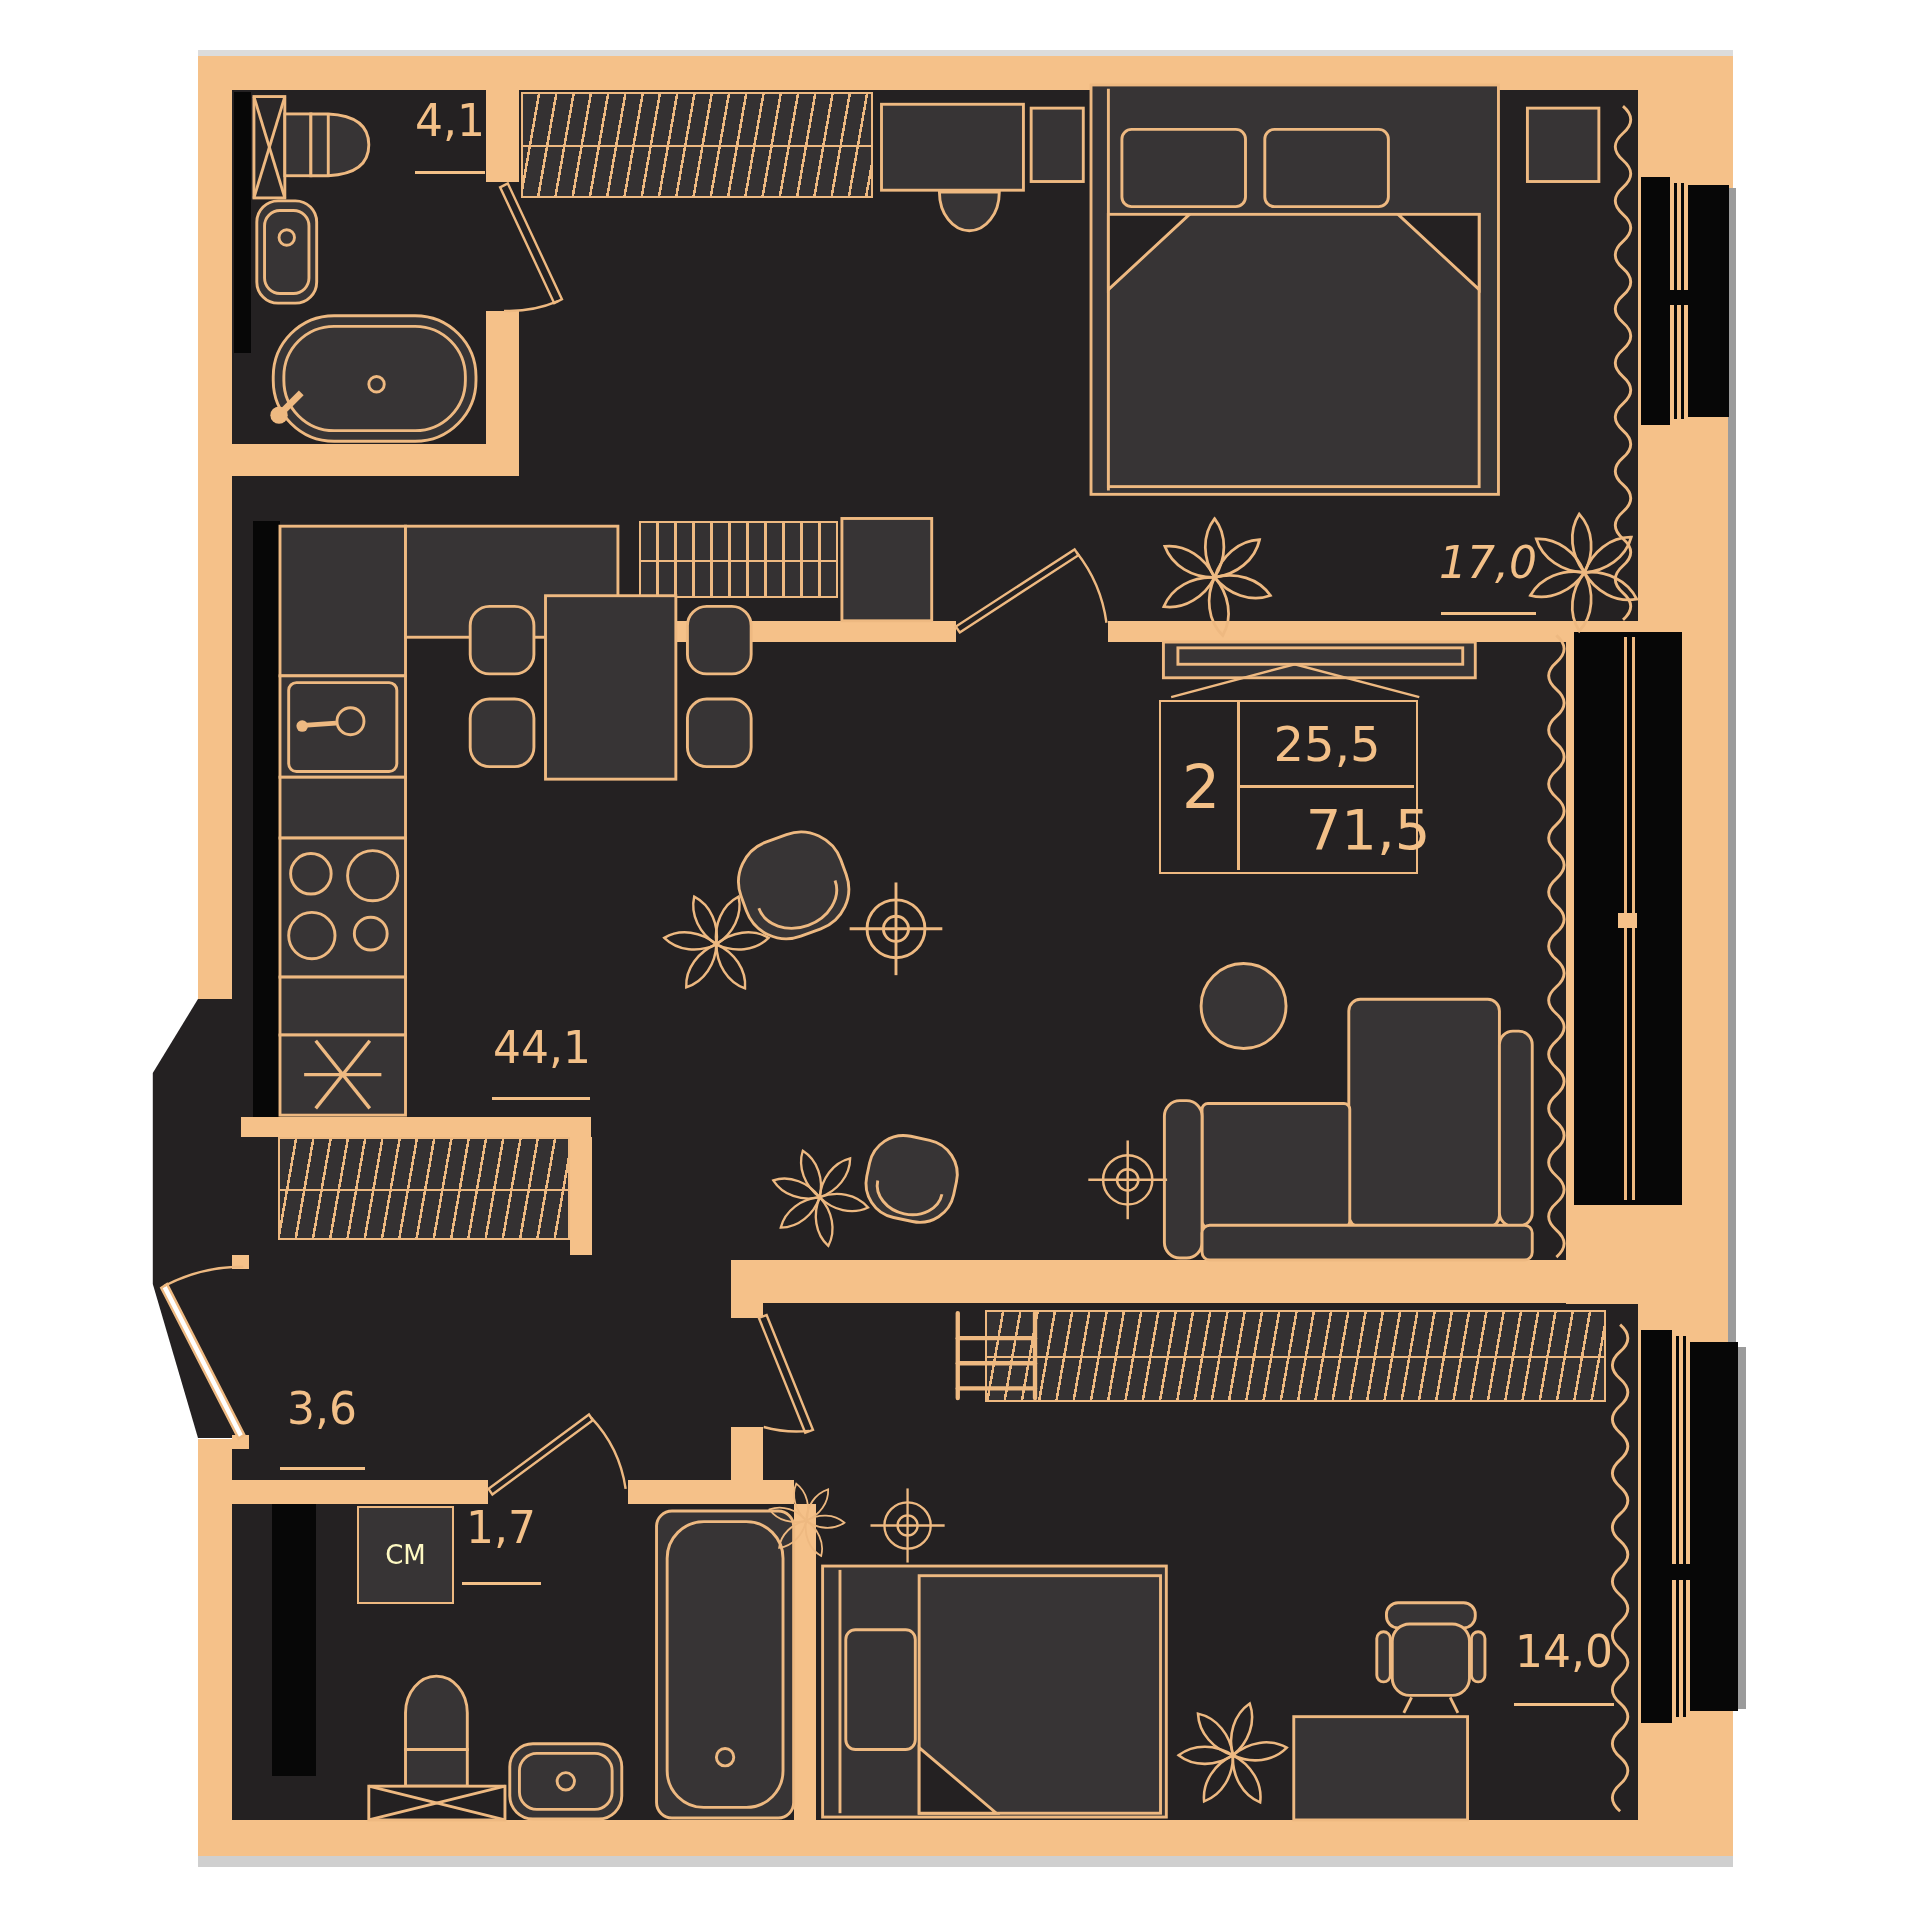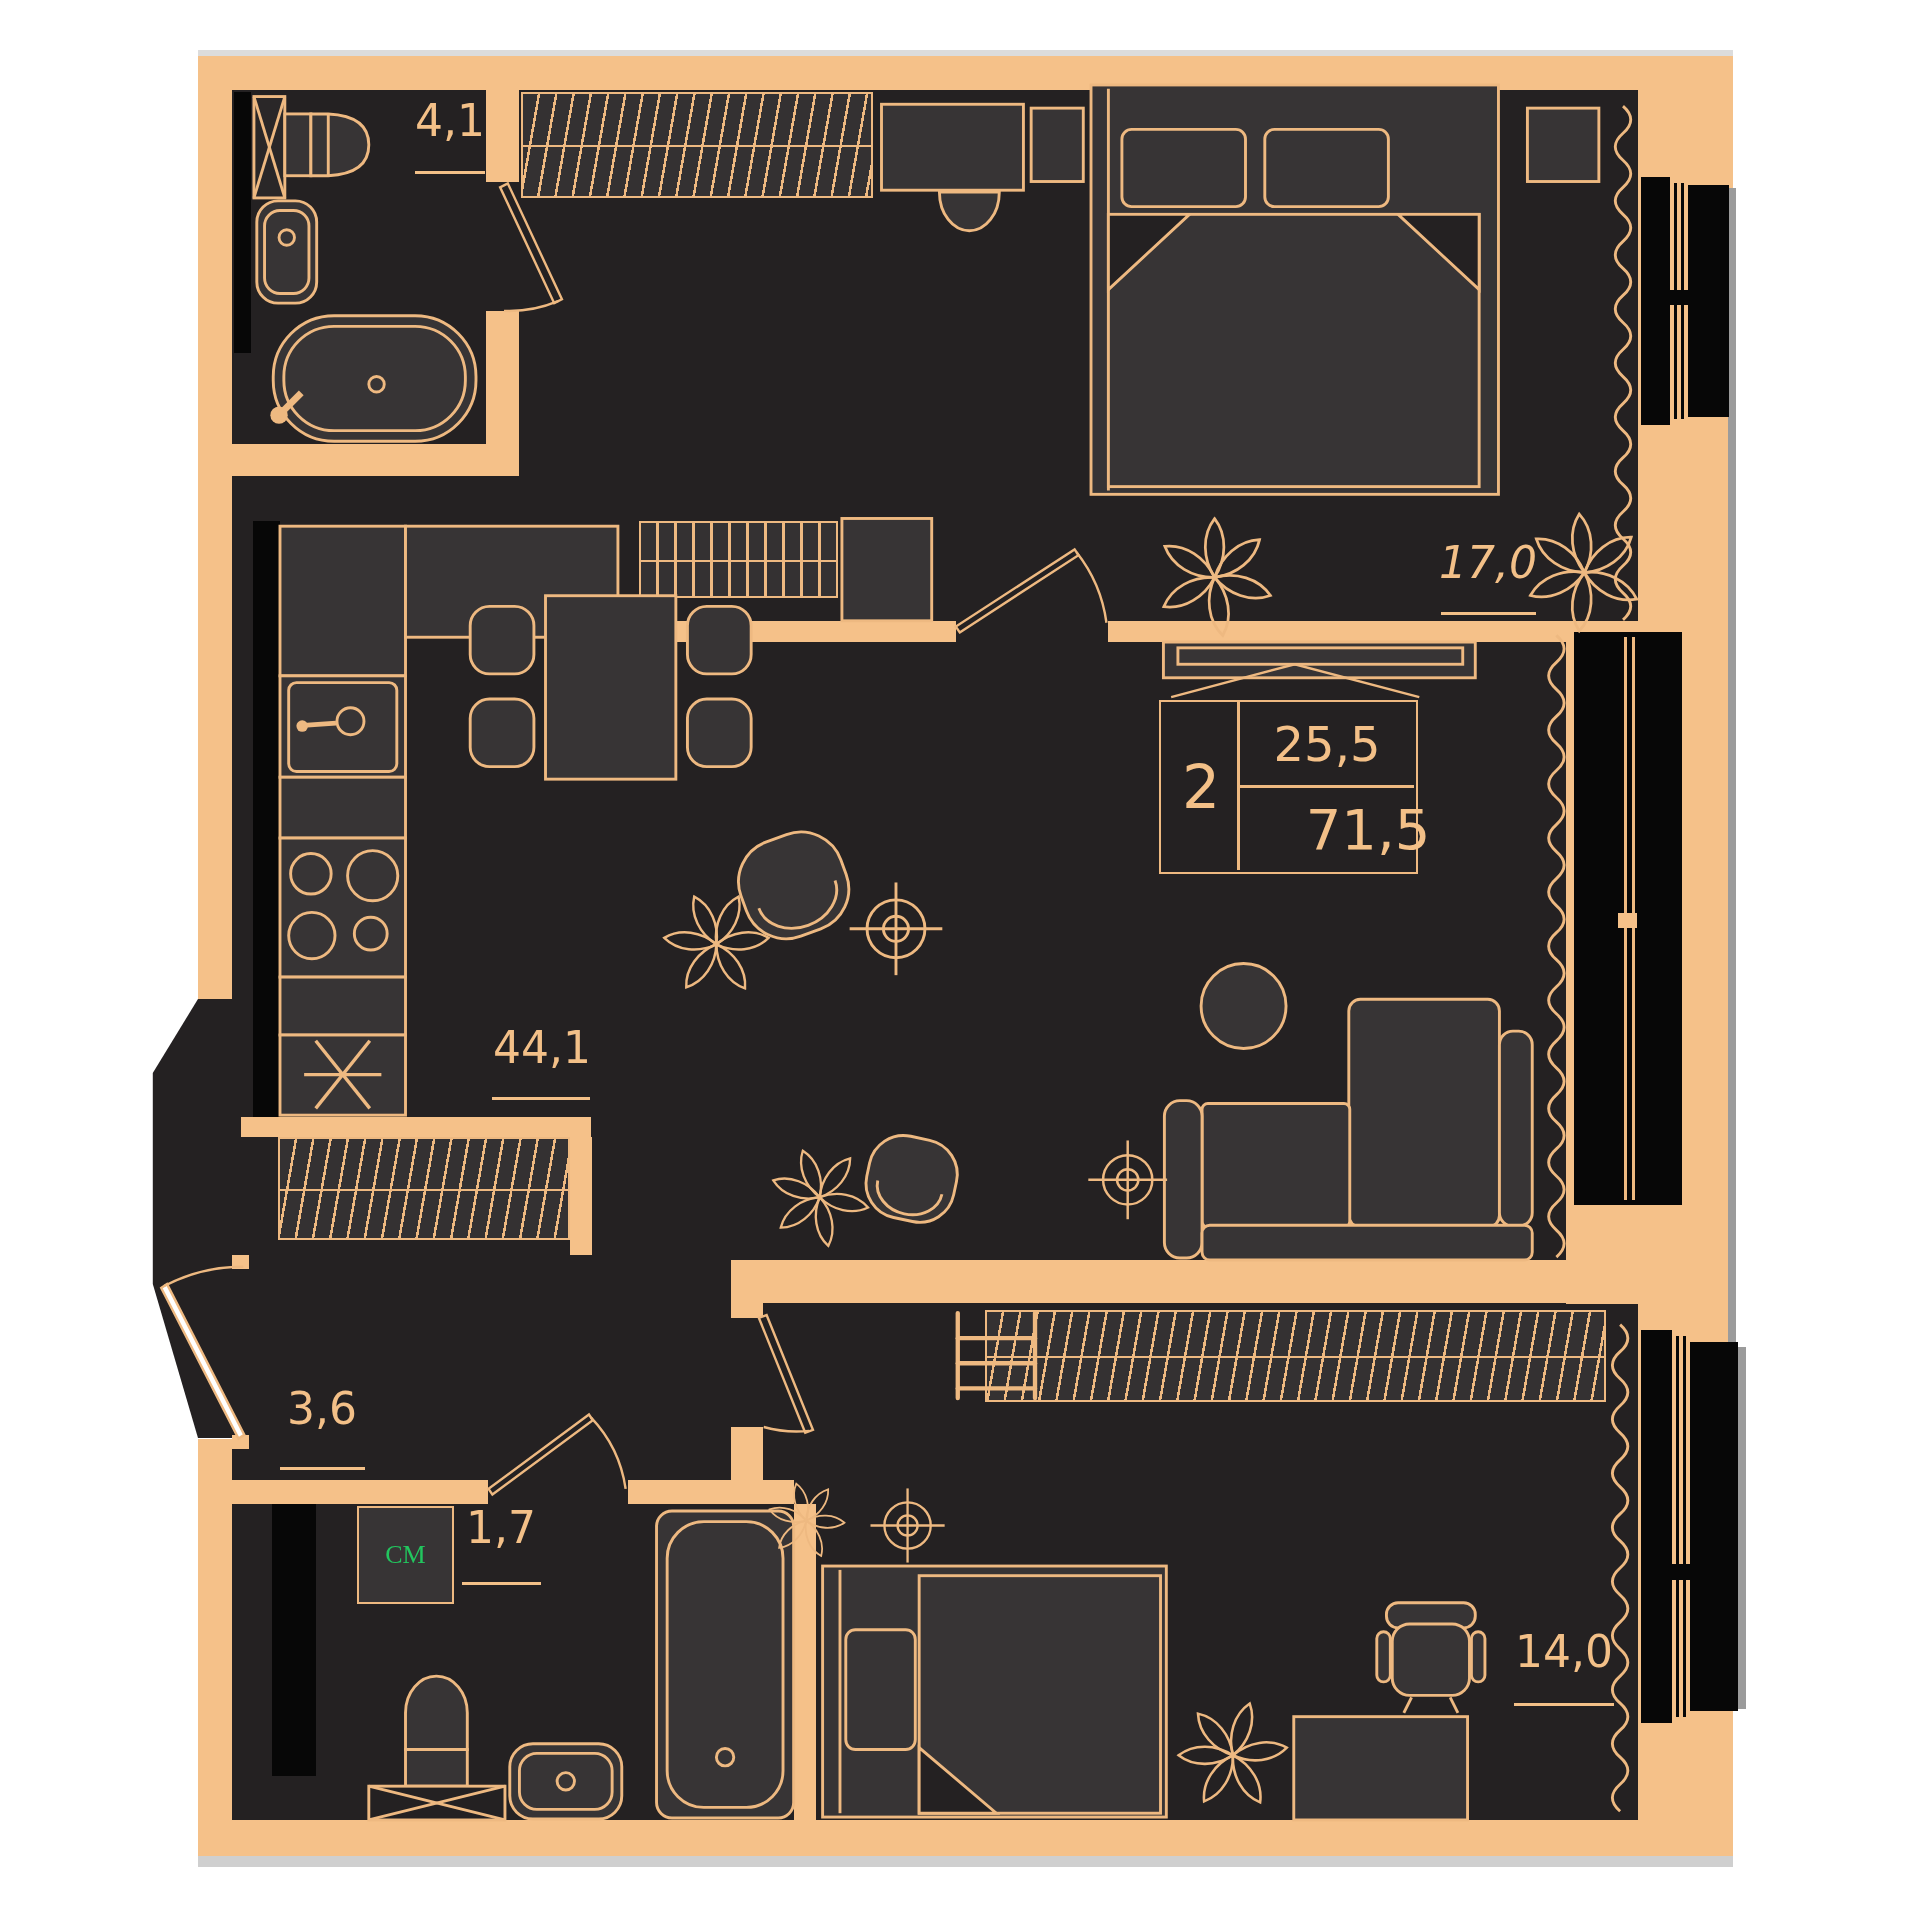--- a/index.html
+++ b/index.html
@@ -84,21 +84,21 @@
       <div class="midline"></div>
     </div>
   <div class="abs hatchD" style="left:278px;top:1137px;width:292px;height:103px;">
       <div class="midline"></div>
     </div>
   <div class="abs hatchD" style="left:985px;top:1310px;width:621px;height:92px;">
       <div class="midline"></div>
     </div>
 
   <div class="abs furnbox" style="left:357px;top:1506px;width:97px;height:98px;">
-    <span class="abs" style="left:50%;top:50%;transform:translate(-50%,-50%);color:#22c55e;font-size:26px;font-family:Liberation Serif, serif;">СМ</span>
+    <span class="abs" style="left:50%;top:50%;transform:translate(-50%,-50%);color:#fef9c3;font-size:26px;">СМ</span>
   </div>
 
   <svg width="1931" height="1931" viewBox="0 0 2000 2000">
     <defs>
       <g id="plant" stroke="#eeb981" stroke-width="3" fill="none">
         <path d="M0 0 C-13 -20 -14 -46 0 -64 C14 -46 13 -20 0 0 Z" transform="rotate(10)"></path>
         <path d="M0 0 C-13 -20 -14 -46 0 -64 C14 -46 13 -20 0 0 Z" transform="rotate(68)"></path>
         <path d="M0 0 C-13 -20 -14 -46 0 -64 C14 -46 13 -20 0 0 Z" transform="rotate(132)"></path>
         <path d="M0 0 C-13 -20 -14 -46 0 -64 C14 -46 13 -20 0 0 Z" transform="rotate(200)"></path>
         <path d="M0 0 C-13 -20 -14 -46 0 -64 C14 -46 13 -20 0 0 Z" transform="rotate(262)"></path>

